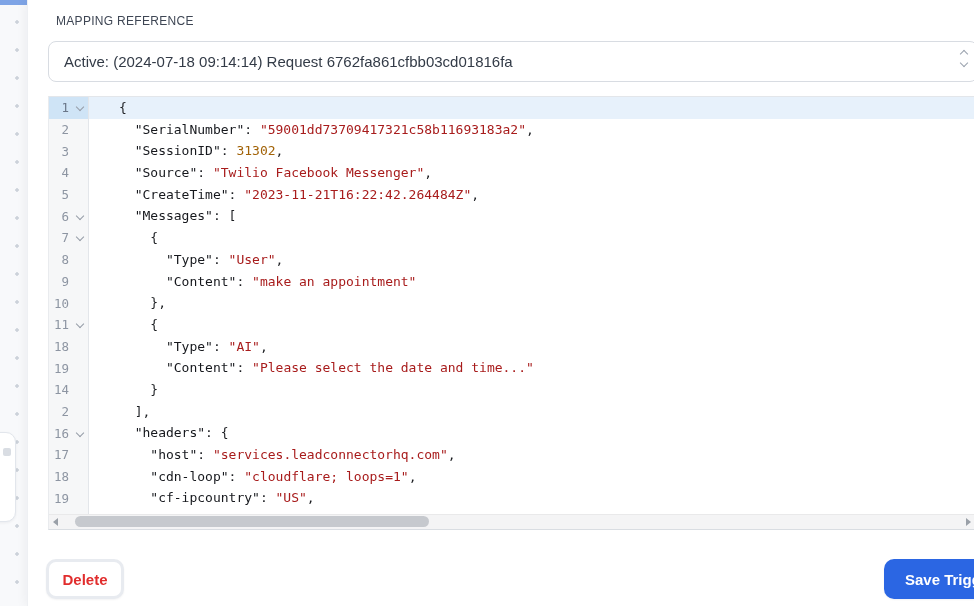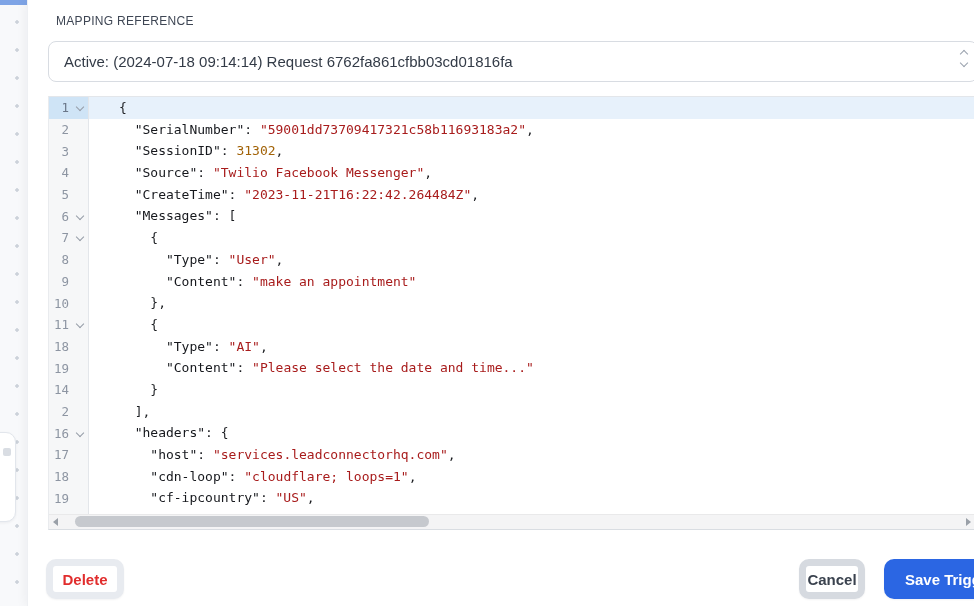--- a/index.html
+++ b/index.html
@@ -72,21 +72,21 @@
   .hscroll{position:absolute;left:0;bottom:0;height:14px;width:100%;background:#f4f4f5;border-top:1px solid #e9e9ea;}
   .hscroll .arrow{position:absolute;top:3px;width:0;height:0;border-top:4px solid transparent;border-bottom:4px solid transparent;}
   .arrow-left{left:4px;border-right:5px solid #9aa0a8;}
   .arrow-right{left:917px;border-left:5px solid #9aa0a8;}
   .hthumb{position:absolute;left:26px;top:1px;width:354px;height:11px;background:#c6c9ce;border-radius:6px;}
   
   .btn{
     position:absolute;top:559px;height:40px;box-sizing:border-box;border-radius:10px;
     display:flex;align-items:center;justify-content:center;
     font-size:15px;font-weight:600;cursor:pointer;background:#fff;
-    border:7px solid #701a75;box-shadow:0 1px 2px rgba(16,24,40,.05);
+    border:3px solid #701a75;box-shadow:0 1px 2px rgba(16,24,40,.05);
   }
   .btn-delete{left:18px;width:78px;color:#e12d2d;border-color:#e8ebf0;}
   .btn-cancel{left:771px;width:66px;color:#3a424e;border-color:#d6dae0;}
   .btn-save{left:856px;width:132px;color:#fff;background:#2b66e3;border:none;font-weight:700;}
 </style>
 </head>
 <body>
 
 <div class="backdrop">
   <div class="node-accent-bar"></div>
@@ -251,16 +251,15 @@
         </div>
       </div>
     <div class="hscroll">
       <span class="arrow arrow-left"></span>
       <span class="hthumb"></span>
       <span class="arrow arrow-right"></span>
     </div>
   </div>
 
   <div class="btn btn-delete">Delete</div>
-  <div class="btn btn-cancel">Cancel</div>
   <div class="btn btn-save">Save Trigger</div>
 
 </div>
 
 </body></html>

